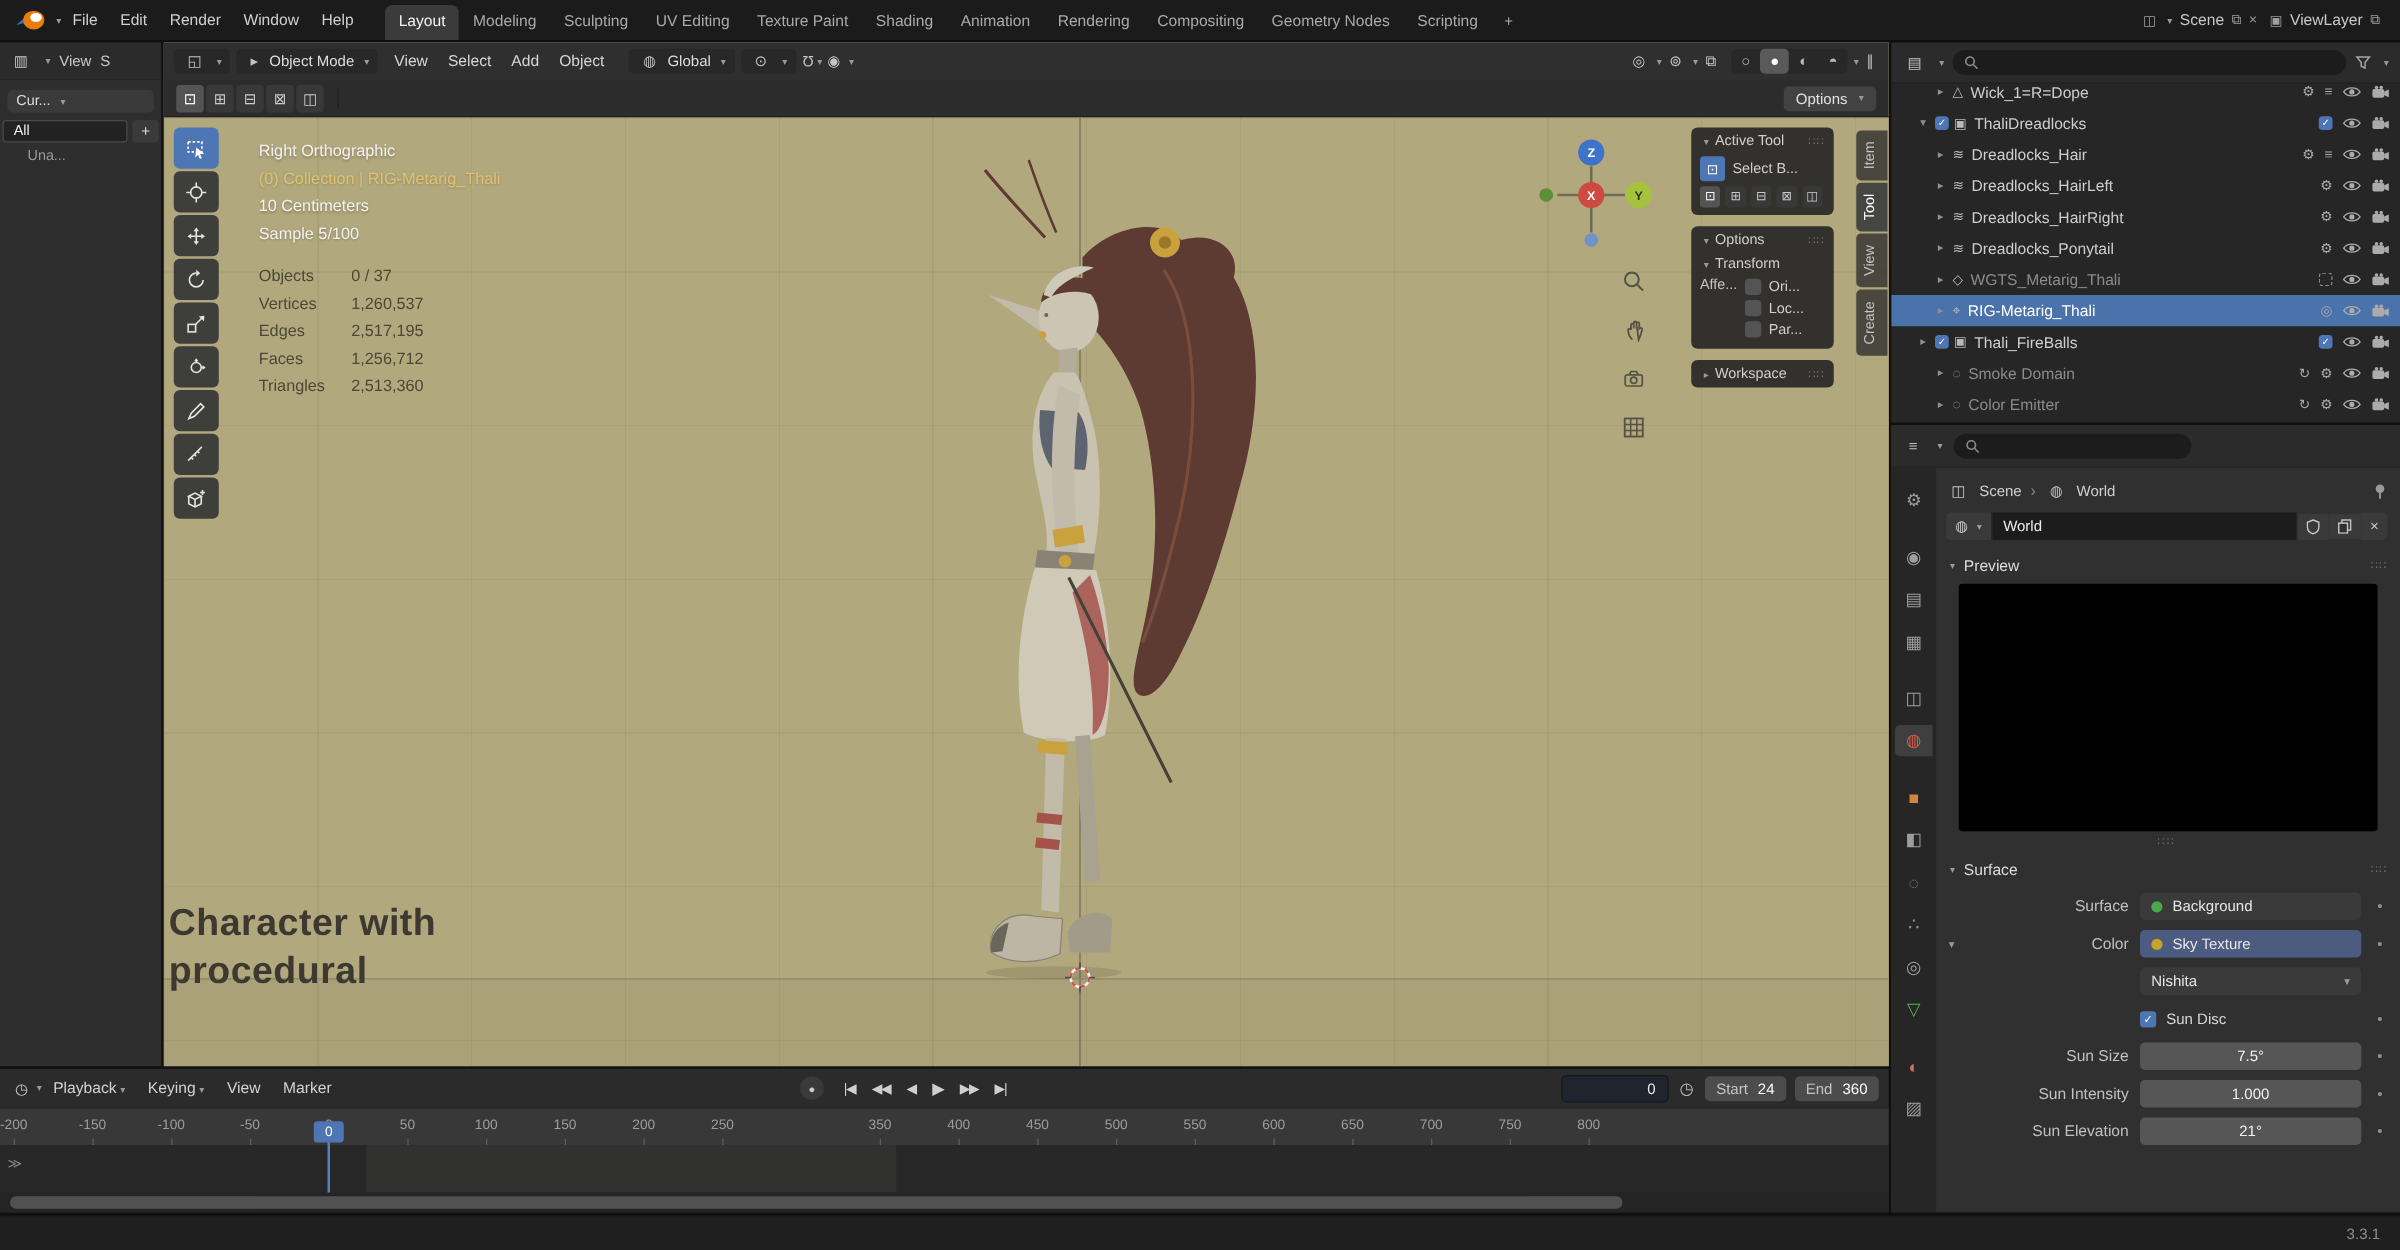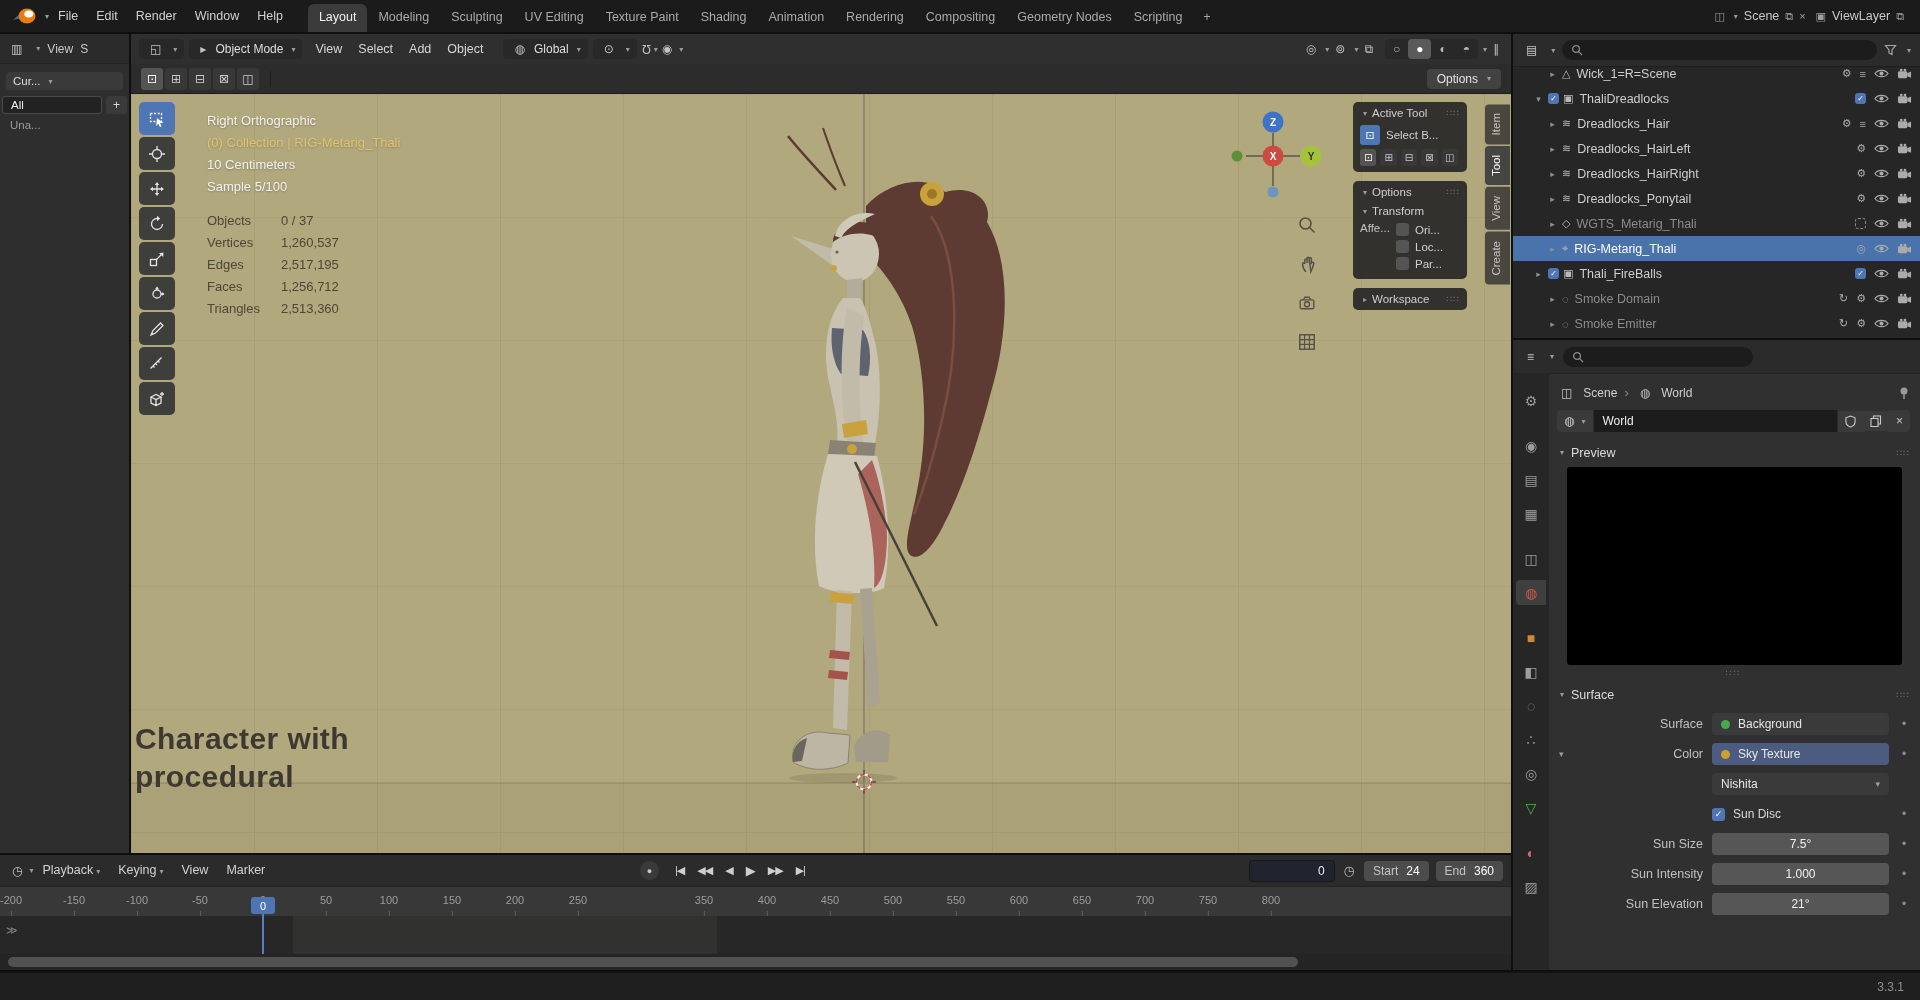--- a/index.html
+++ b/index.html
@@ -22,21 +22,21 @@
 .tb-ico{color:#9e9e9e;font-size:11px}
 
 
 #left-strip{position:absolute;left:0;top:34px;width:129px;height:819px;background:#2e2e2e;overflow:hidden}
 .ed-header{height:30px;background:#2b2b2b;display:flex;align-items:center;gap:7px;padding:0 7px;border-bottom:1px solid #232323}
 .ls-menu{color:#c8c8c8;font-size:12px}
 #ls-brush{margin:8px 6px 4px;background:#3a3a3a;border-radius:4px;padding:3px 7px;display:flex;align-items:center;gap:5px;font-size:11.5px;color:#ddd}
 #ls-all-row{display:flex;align-items:center;gap:4px;margin:6px 2px 2px}
 #ls-all{background:#222;border:1px solid #4a4a4a;border-radius:3px;padding:2px 8px;font-size:11.5px;color:#eee;flex:1;display:flex;align-items:center;gap:4px}
 #ls-add{background:#3a3a3a;border-radius:3px;padding:2px 7px;color:#ddd}
-#ls-una{margin:5px 10px;color:#9a9a9a;font-size:11.5px}
+#ls-una{margin:5px 22px;color:#9a9a9a;font-size:11.5px}
 .ls-thumb{width:30px;height:84px;background:linear-gradient(#8a8a8a,#6e6e6e);border:1px solid #555;border-radius:2px;margin:18px auto 3px}
 .ls-thumb-label{text-align:center;color:#9a9a9a;font-size:11px}
 
 
 #viewport{position:absolute;left:131px;top:34px;width:1380px;height:819px;background:#b2a87e;overflow:hidden}
 #vp-header{height:30px;background:#2f2f2f;display:flex;align-items:center;padding:0 8px}
 #vp-tools-row{height:30px;background:#2c2c2c;display:flex;align-items:center;padding:0 10px;border-bottom:1px solid #1d1d1d}
 .hdr-dd{display:flex;align-items:center;gap:5px;background:#282828;border-radius:4px;padding:3px 7px;margin-right:5px;color:#dedede;font-size:12px;white-space:nowrap}
 .hdr-ico{color:#c4c4c4;font-size:12px;padding:0 4px}
 .vp-menu{padding:0 8px;line-height:30px;color:#d6d6d6;font-size:12.5px}
@@ -563,21 +563,21 @@
     </div>
     <svg width="13" height="12" viewBox="0 0 12 12">
         <path d="M1,1.5 H11 L7.5,6 V10.5 L4.5,9 V6 Z" fill="none" stroke="#a5a5a5" stroke-width="1.2"></path>
       </svg>
     <span class="caret">▾</span>
   </div>
   <div id="outliner-rows">
       <div class="ol-row partial" style="padding-left: 34px;">
         <span class="ol-caret">▸</span>
         <span class="ol-ico">△</span>
-        <span class="ol-label">Wick_1=R=Scene</span>
+        <span class="ol-label">Wick_1=R=Dope</span>
         <span class="ol-right">
           <span class="ol-x">⚙</span>
           <span class="ol-x">≡</span>
           <span class="ol-eye">
             <svg width="15" height="11" viewBox="0 0 16 11">
               <path d="M1,5.5 C4,1 12,1 15,5.5 C12,10 4,10 1,5.5 Z" fill="none" stroke="currentColor" stroke-width="1.2"></path>
               <circle cx="8" cy="5.5" r="2.2" fill="currentColor"></circle>
             </svg>
           </span>
           <span class="ol-cam">
@@ -788,21 +788,21 @@
               <circle cx="8.5" cy="1.8" r="1.5" fill="currentColor"></circle>
               <rect x="1" y="3" width="10" height="7.5" rx="1.5" fill="currentColor"></rect>
               <path d="M11,5.2 L15,3.4 L15,10 L11,8.4 Z" fill="currentColor"></path>
             </svg>
           </span>
         </span>
       </div>
       <div class="ol-row grayed" style="padding-left: 34px;">
         <span class="ol-caret">▸</span>
         <span class="ol-ico">◌</span>
-        <span class="ol-label">Smoke Emitter</span>
+        <span class="ol-label">Color Emitter</span>
         <span class="ol-right">
           <span class="ol-x">↻</span>
           <span class="ol-x">⚙</span>
           <span class="ol-eye">
             <svg width="15" height="11" viewBox="0 0 16 11">
               <path d="M1,5.5 C4,1 12,1 15,5.5 C12,10 4,10 1,5.5 Z" fill="none" stroke="currentColor" stroke-width="1.2"></path>
               <circle cx="8" cy="5.5" r="2.2" fill="currentColor"></circle>
             </svg>
           </span>
           <span class="ol-cam">

